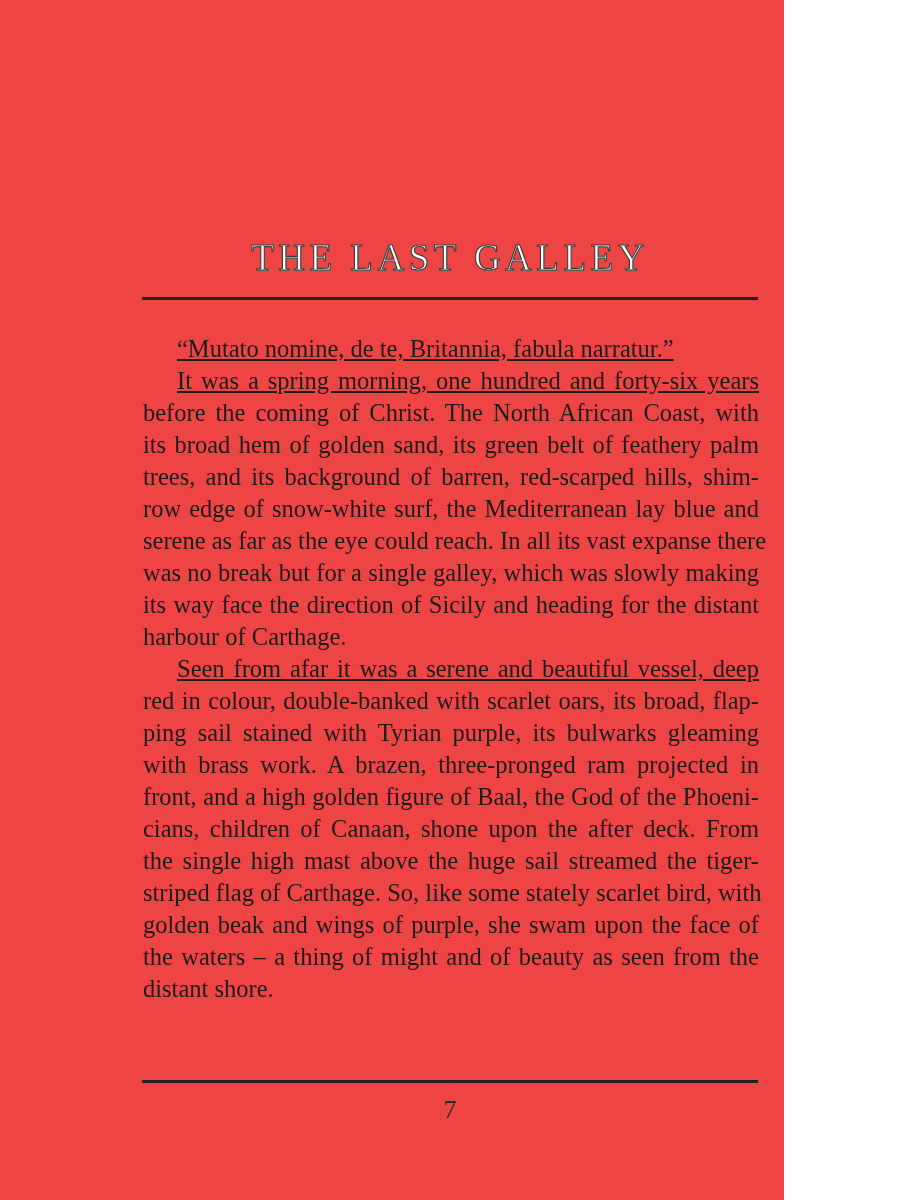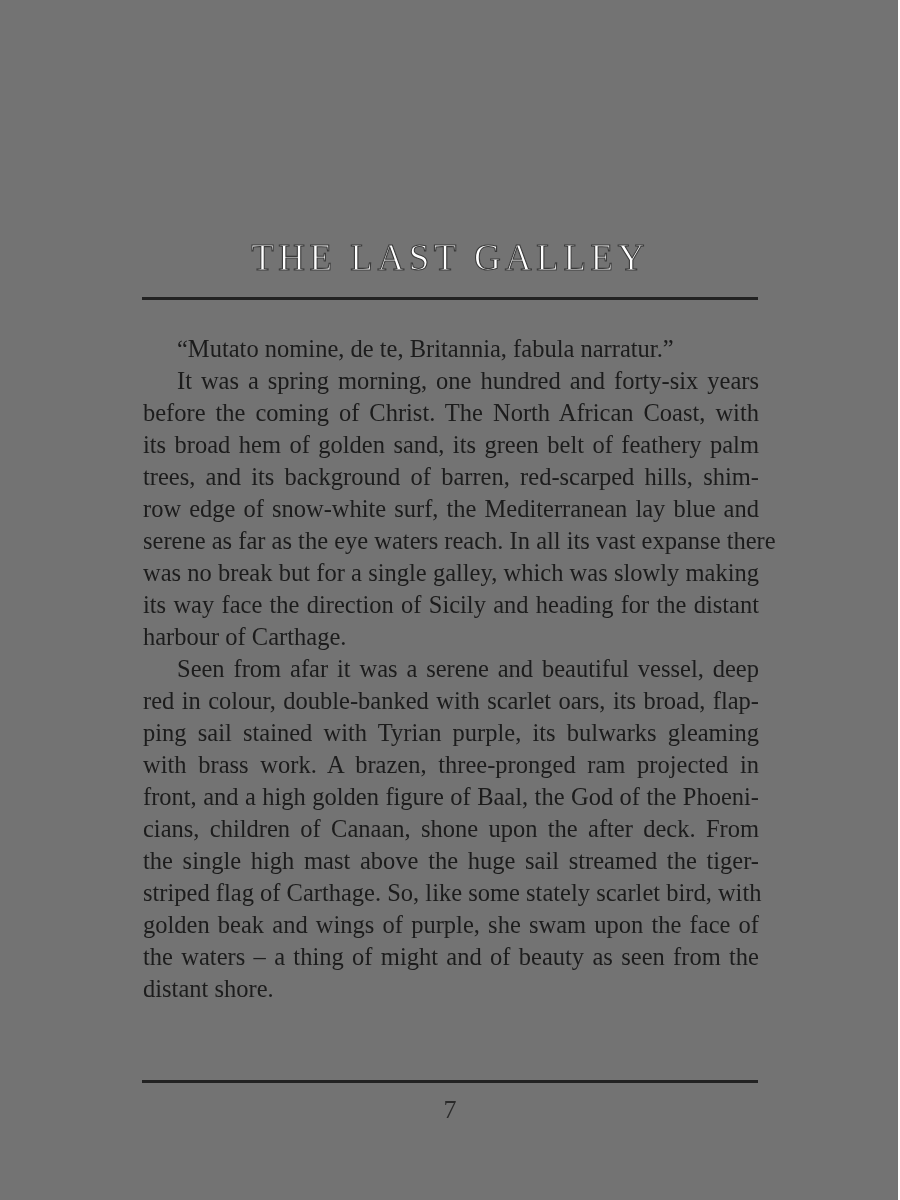--- a/index.html
+++ b/index.html
@@ -11,23 +11,23 @@
       width: 900px;
       height: 1200px;
       position: relative;
       overflow: hidden;
       font-family: "Liberation Serif", "DejaVu Serif", serif;
       color: #1c1c1c;
     }
     .page {
       position: absolute;
       left: 0; top: 0;
-      width: 898px;
+      width: 784px;
       height: 1200px;
-      background: #737373;
+      background: #ef4444;
     }
     .chapter-title {
       position: absolute;
       left: 142px;
       width: 616px;
       top: 236px;
       height: 44px;
       text-align: center;
       font-family: "Liberation Serif", "DejaVu Serif", serif;
       font-size: 37px;
@@ -57,21 +57,21 @@
       line-height: 32px;
     }
     .line {
       display: block;
       height: 32px;
       white-space: nowrap;
       text-align: justify;
       text-align-last: justify;
       overflow: visible;
     }
-    .line.indent { padding-left: 34px; }
+    .line.indent { padding-left: 34px; text-decoration: underline; }
     .line.last { text-align-last: left; }
     .line.quote { text-align-last: left; }
 
     .page-number {
       position: absolute;
       left: 0;
       width: 900px;
       top: 1094px;
       text-align: center;
       font-size: 26px;
@@ -90,21 +90,21 @@
 
   <div class="body-text">
     <span class="line indent quote">“Mutato nomine, de te, Britannia, fabula narratur.”</span>
 
     <div>
       <span class="line indent">It was a spring morning, one hundred and forty-six years</span>
       <span class="line">before the coming of Christ. The North African Coast, with</span>
       <span class="line">its broad hem of golden sand, its green belt of feathery palm</span>
       <span class="line">trees, and its background of barren, red-scarped hills, shim-</span>
       <span class="line">row edge of snow-white surf, the Mediterranean lay blue and</span>
-      <span class="line">serene as far as the eye waters reach. In all its vast expanse there</span>
+      <span class="line">serene as far as the eye could reach. In all its vast expanse there</span>
       <span class="line">was no break but for a single galley, which was slowly making</span>
       <span class="line">its way face the direction of Sicily and heading for the distant</span>
       <span class="line last">harbour of Carthage.</span>
     </div>
 
     <div>
       <span class="line indent">Seen from afar it was a serene and beautiful vessel, deep</span>
       <span class="line">red in colour, double-banked with scarlet oars, its broad, flap-</span>
       <span class="line">ping sail stained with Tyrian purple, its bulwarks gleaming</span>
       <span class="line">with brass work. A brazen, three-pronged ram projected in</span>

